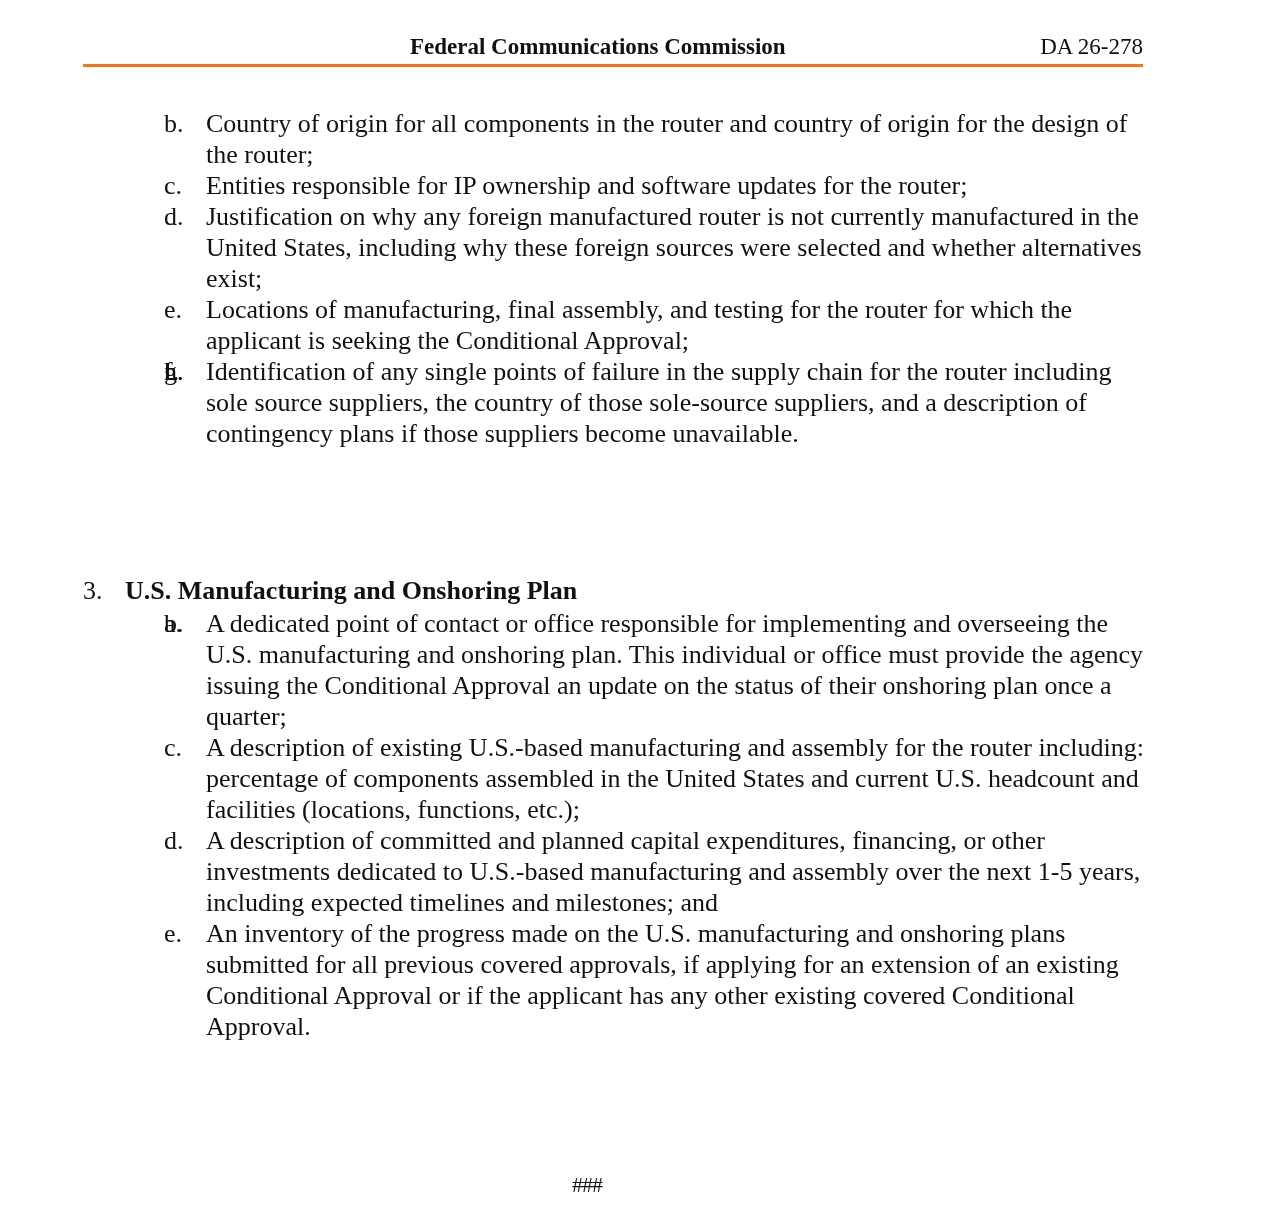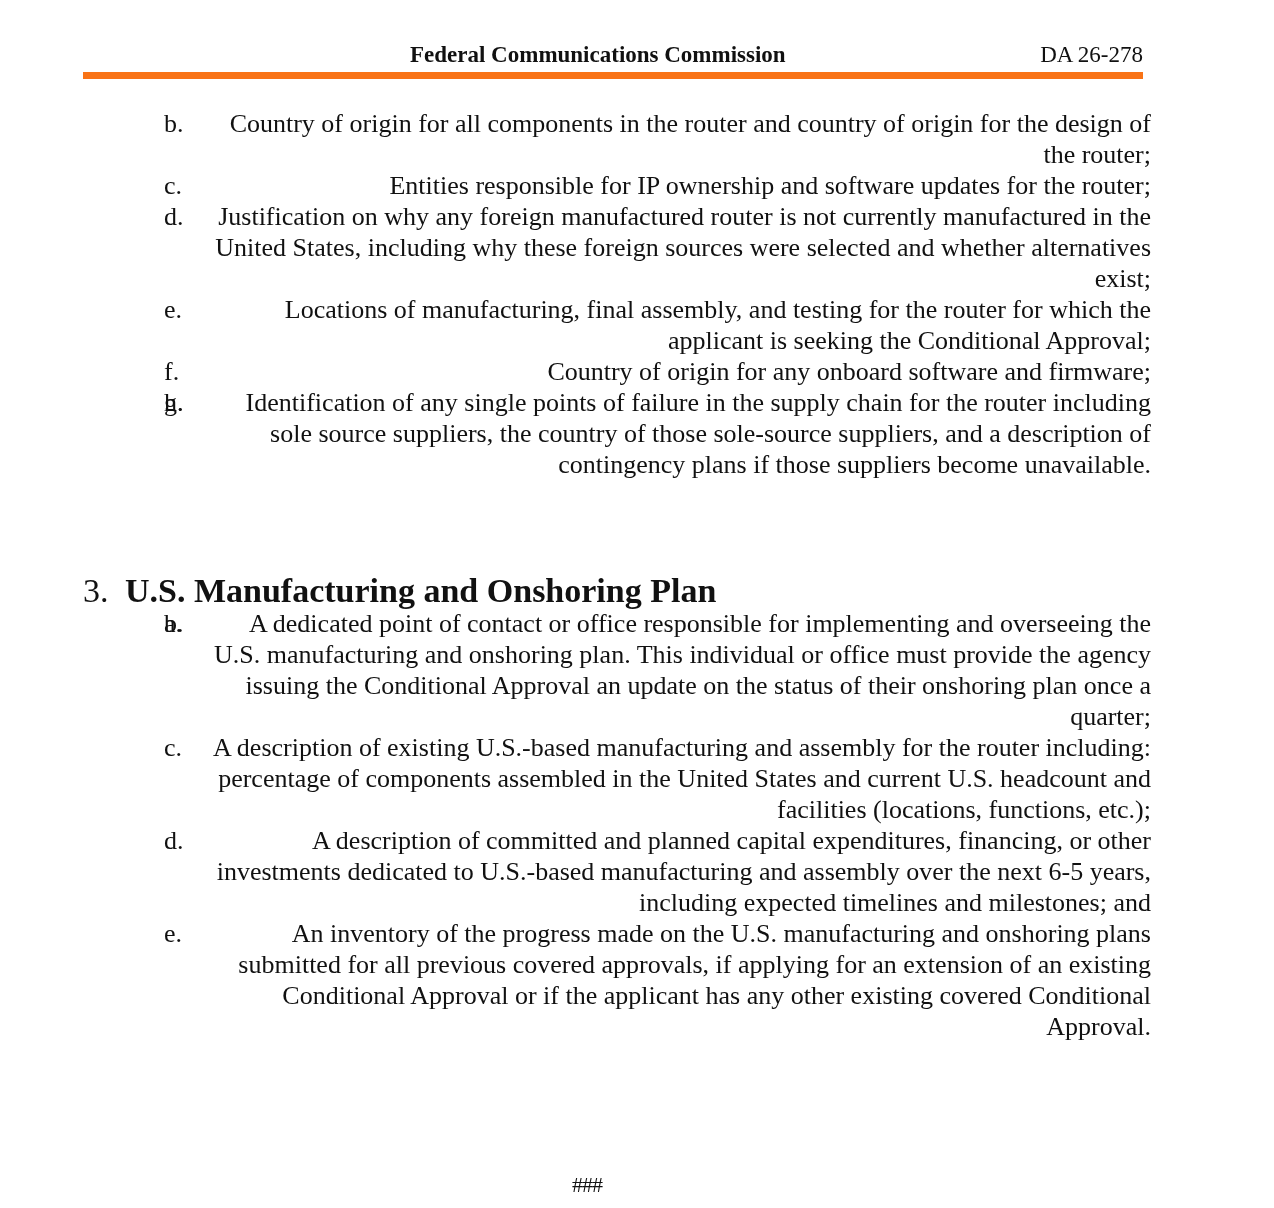--- a/index.html
+++ b/index.html
@@ -11,24 +11,24 @@
       width: 1274px;
       height: 1208px;
       position: relative;
       overflow: hidden;
       font-family: "Liberation Serif", "DejaVu Serif", serif;
       color: #111111;
     }
     .header {
       position: absolute;
       left: 83px;
-      top: 38px;
+      top: 30px;
       width: 1060px;
       height: 34px;
-      border-bottom: 7px solid #f97316;
+      border-bottom: 3px solid #f97316;
     }
     .header .org {
       position: absolute;
       left: 327px;
       top: 4px;
       font-weight: bold;
       font-size: 23px;
       letter-spacing: 0px;
       white-space: nowrap;
     }
@@ -52,27 +52,26 @@
     }
     .item .marker {
       position: absolute;
       left: 164px;
       top: 0;
       width: 40px;
     }
     .item .text {
       margin-left: 206px;
       width: 945px;
-      text-align: right;
     }
     .section-heading {
       position: absolute;
       left: 83px;
       top: 575px;
-      font-size: 34px;
+      font-size: 26px;
       line-height: 31px;
       font-weight: bold;
       white-space: nowrap;
     }
     .section-heading .num {
       font-weight: normal;
       display: inline-block;
       width: 42px;
     }
     .end-mark {
@@ -103,21 +102,20 @@
   <div class="item">
     <span class="marker">d.</span>
     <div class="text">Justification on why any foreign manufactured router is not currently manufactured in the United States, including why these foreign sources were selected and whether alternatives exist;</div>
   </div>
   <div class="item">
     <span class="marker">e.</span>
     <div class="text">Locations of manufacturing, final assembly, and testing for the router for which the applicant is seeking the Conditional Approval;</div>
   </div>
   <div class="item">
     <span class="marker">f.</span>
-    <div class="text">Country of origin for any onboard software and firmware;</div>
   </div>
   <div class="item">
     <span class="marker">g.</span>
   </div>
   <div class="item">
     <span class="marker">h.</span>
     <div class="text">Identification of any single points of failure in the supply chain for the router including sole source suppliers, the country of those sole-source suppliers, and a description of contingency plans if those suppliers become unavailable.</div>
   </div>
 </div>
 
@@ -132,21 +130,21 @@
   <div class="item">
     <span class="marker">b.</span>
     <div class="text">A dedicated point of contact or office responsible for implementing and overseeing the U.S. manufacturing and onshoring plan. This individual or office must provide the agency issuing the Conditional Approval an update on the status of their onshoring plan once a quarter;</div>
   </div>
   <div class="item">
     <span class="marker">c.</span>
     <div class="text">A description of existing U.S.-based manufacturing and assembly for the router including: percentage of components assembled in the United States and current U.S. headcount and facilities (locations, functions, etc.);</div>
   </div>
   <div class="item">
     <span class="marker">d.</span>
-    <div class="text">A description of committed and planned capital expenditures, financing, or other investments dedicated to U.S.-based manufacturing and assembly over the next 6-5 years, including expected timelines and milestones; and</div>
+    <div class="text">A description of committed and planned capital expenditures, financing, or other investments dedicated to U.S.-based manufacturing and assembly over the next 1-5 years, including expected timelines and milestones; and</div>
   </div>
   <div class="item">
     <span class="marker">e.</span>
     <div class="text">An inventory of the progress made on the U.S. manufacturing and onshoring plans submitted for all previous covered approvals, if applying for an extension of an existing Conditional Approval or if the applicant has any other existing covered Conditional Approval.</div>
   </div>
 </div>
 
 <div class="end-mark">###</div>
 
 </body></html>

